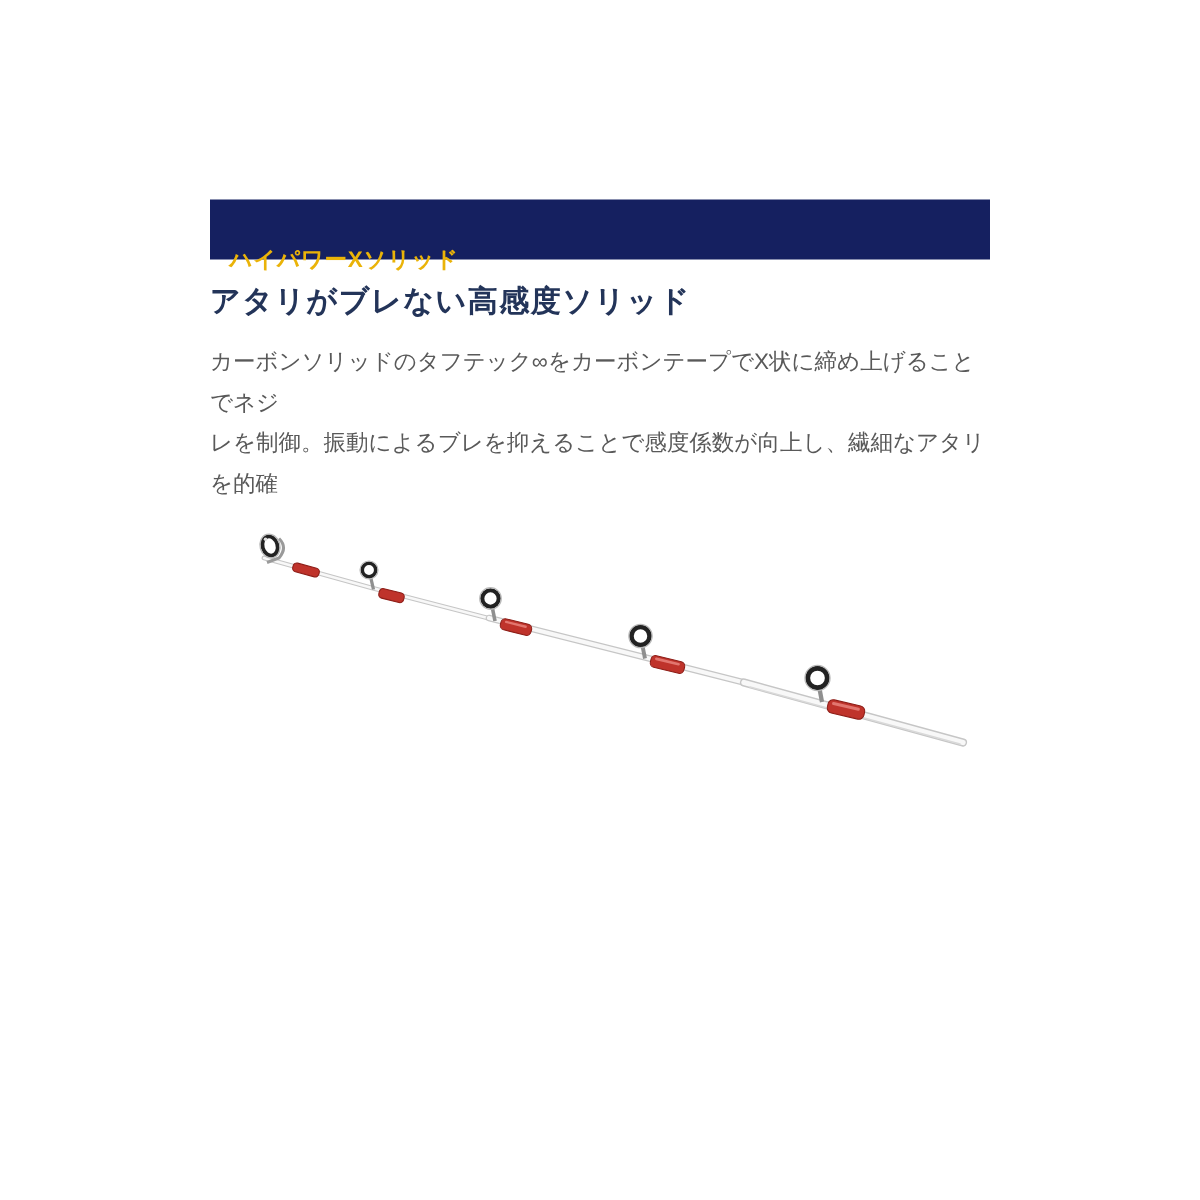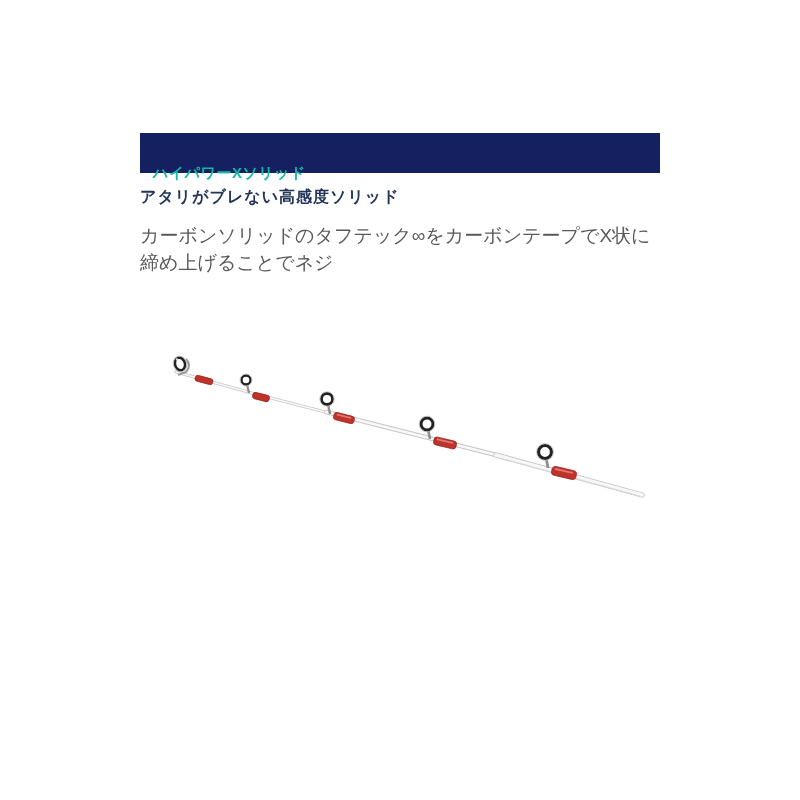--- a/index.html
+++ b/index.html
@@ -17,36 +17,36 @@
   }
   .section-bar {
     width: 520px; height: 40px;
     background: #152060;
     display: flex;
     align-items: center;
     box-sizing: border-box;
     padding-left: 13px;
   }
   .section-bar-label {
-    color: #14b8a6;
+    color: #eab308;
     font-size: 15px;
     font-weight: bold;
     letter-spacing: 0.5px;
     margin-top: 40px;
   }
   .section-heading {
     font-family: "Liberation Serif", "DejaVu Serif", serif;
-    font-size: 16px;
+    font-size: 20px;
     font-weight: bold;
     color: #233459;
     letter-spacing: 1px;
     line-height: 22px;
   }
   .section-body {
-    font-size: 19px;
+    font-size: 15px;
     line-height: 27px;
     color: #595959;
   }
   .rod-figure {
     position: absolute;
     left: 140px; top: 325px;
     width: 520px; height: 200px;
   }
   .rod-figure svg { display: block; }
 </style>
@@ -56,20 +56,21 @@
 <div class="content">
 
   <div class="section-bar">
     <span class="section-bar-label">ハイパワーXソリッド</span>
   </div>
 
   <h2 class="section-heading">アタリがブレない高感度ソリッド</h2>
 
   <div class="section-body">
     <div>カーボンソリッドのタフテック∞をカーボンテープでX状に締め上げることでネジ</div>
+    <div>レを制御。振動によるブレを抑えることで感度係数が向上し、繊細なアタリを的確</div>
   </div>
 
 </div>
 
 <div class="rod-figure">
   <svg width="520" height="200" viewBox="0 0 520 200" xmlns="http://www.w3.org/2000/svg">
 
     <g stroke-linecap="round">
       <path d="M36,47 L108,67 L189,88" fill="none" stroke="#c6c6c6" stroke-width="3.2"></path>
       <path d="M36,47 L108,67 L189,88" fill="none" stroke="#f8f8f8" stroke-width="1.6"></path>

